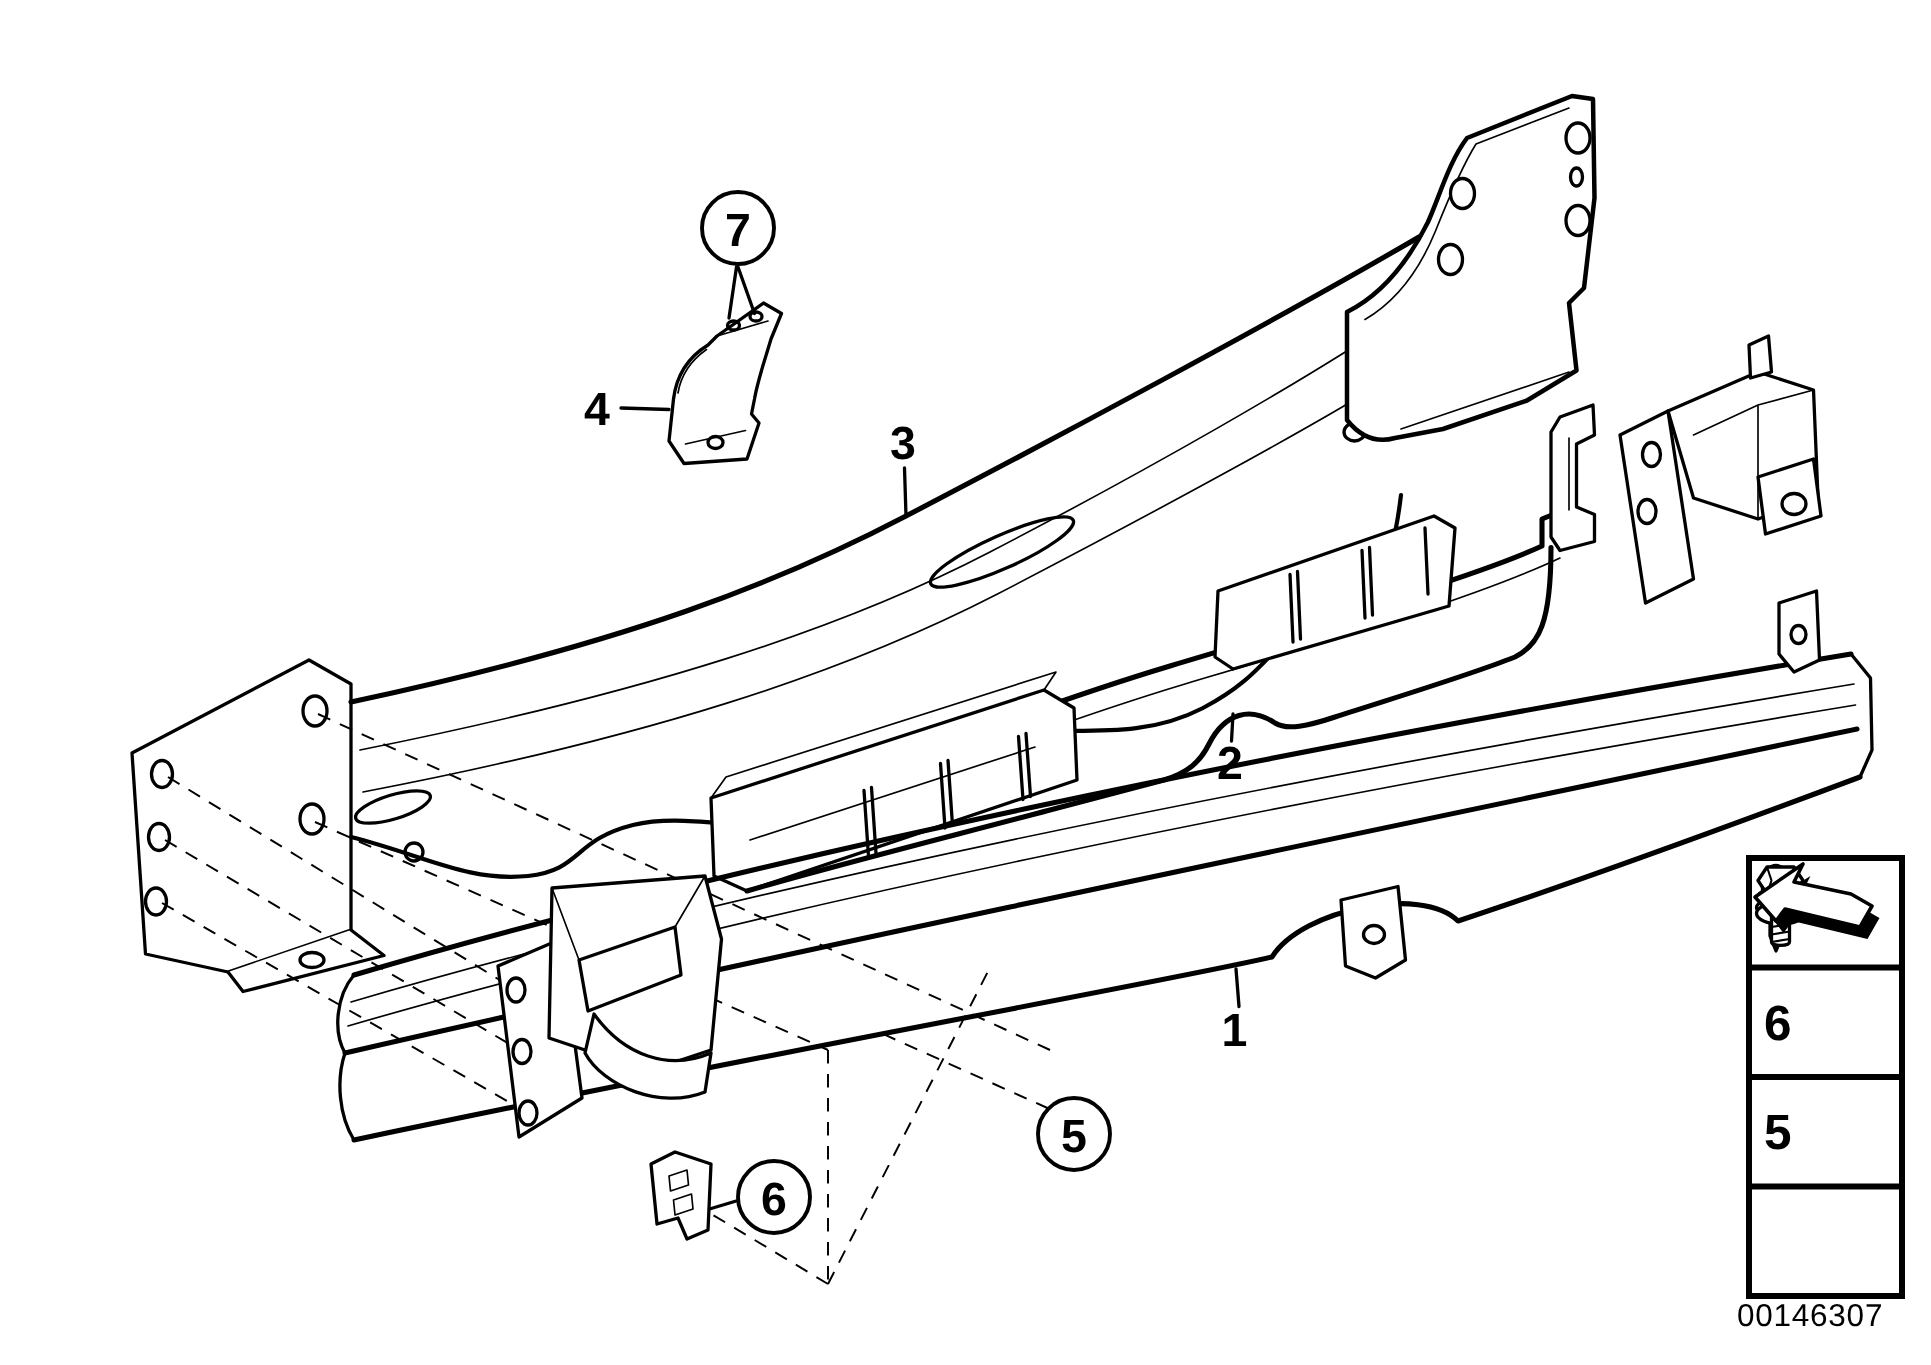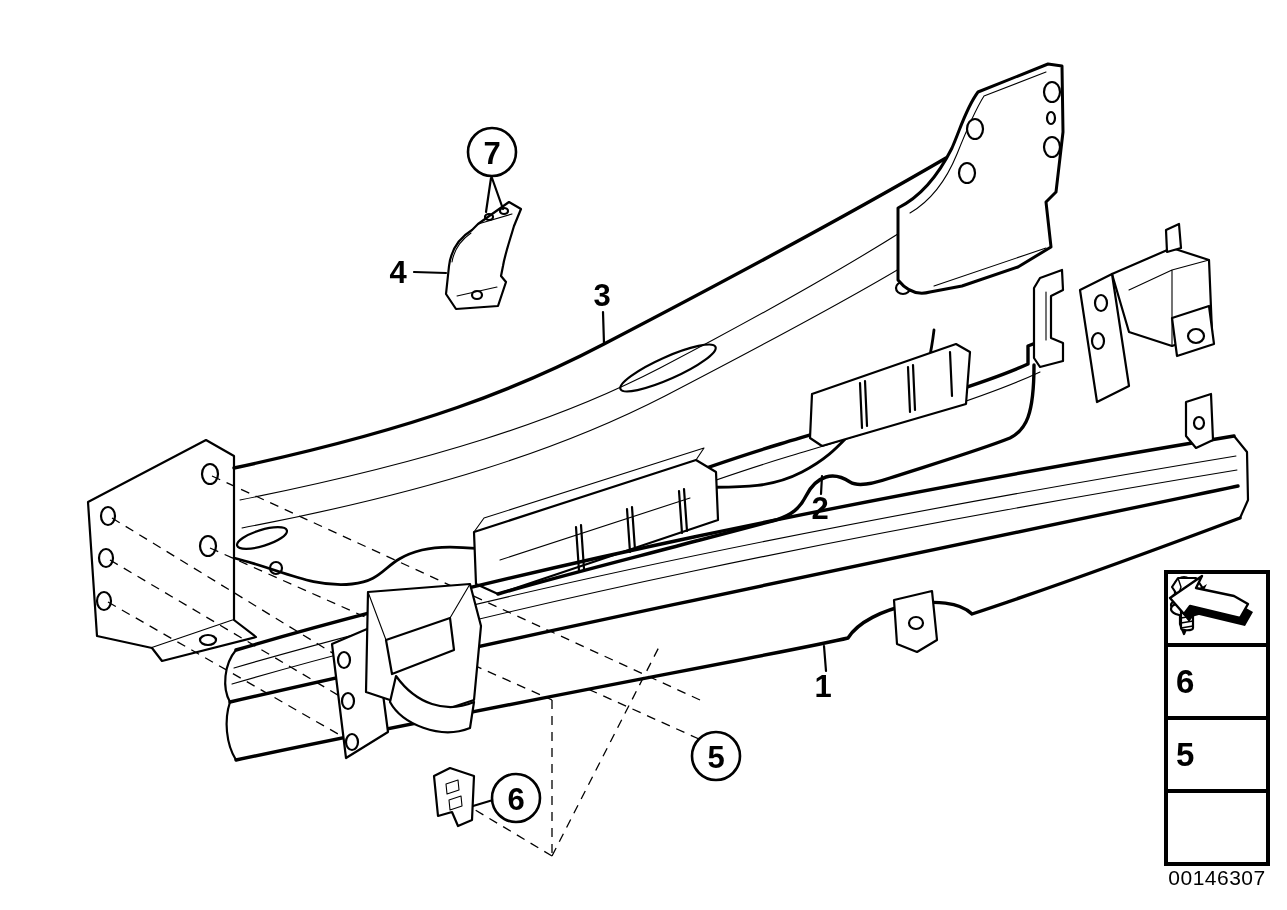--- a/index.html
+++ b/index.html
@@ -12,21 +12,21 @@
   .wfill{fill:#fff;}
   .dashed{fill:none;stroke:#000;stroke-width:1.3;stroke-dasharray:9 7;stroke-linecap:butt;}
   .callout-num{font-family:"Liberation Sans",sans-serif;font-size:31px;font-weight:bold;fill:#000;}
   .legend-box{position:absolute;left:1164px;top:570px;width:106px;height:296px;
               border:4px solid #000;box-sizing:border-box;background:#fff;
               display:flex;flex-direction:column;}
   .legend-cell{flex:1;border-bottom:4px solid #000;display:flex;align-items:center;box-sizing:border-box;}
   .legend-cell:last-child{border-bottom:none;}
   .legend-digit{font-size:33px;font-weight:bold;color:#000;margin-left:8px;line-height:1;}
   .legend-icon{margin-left:auto;margin-right:10px;display:flex;align-items:center;}
-  .partnum{position:absolute;left:1158px;top:866px;width:118px;text-align:center;
+  .partnum{position:absolute;left:1158px;top:866px;width:118px;text-align:left;
            font-size:21px;color:#000;letter-spacing:0.5px;}
 </style>
 </head>
 <body>
 
 <div id="stage">
 
   <svg width="1287" height="910" viewBox="0 0 1287 910">
 
     <g>

